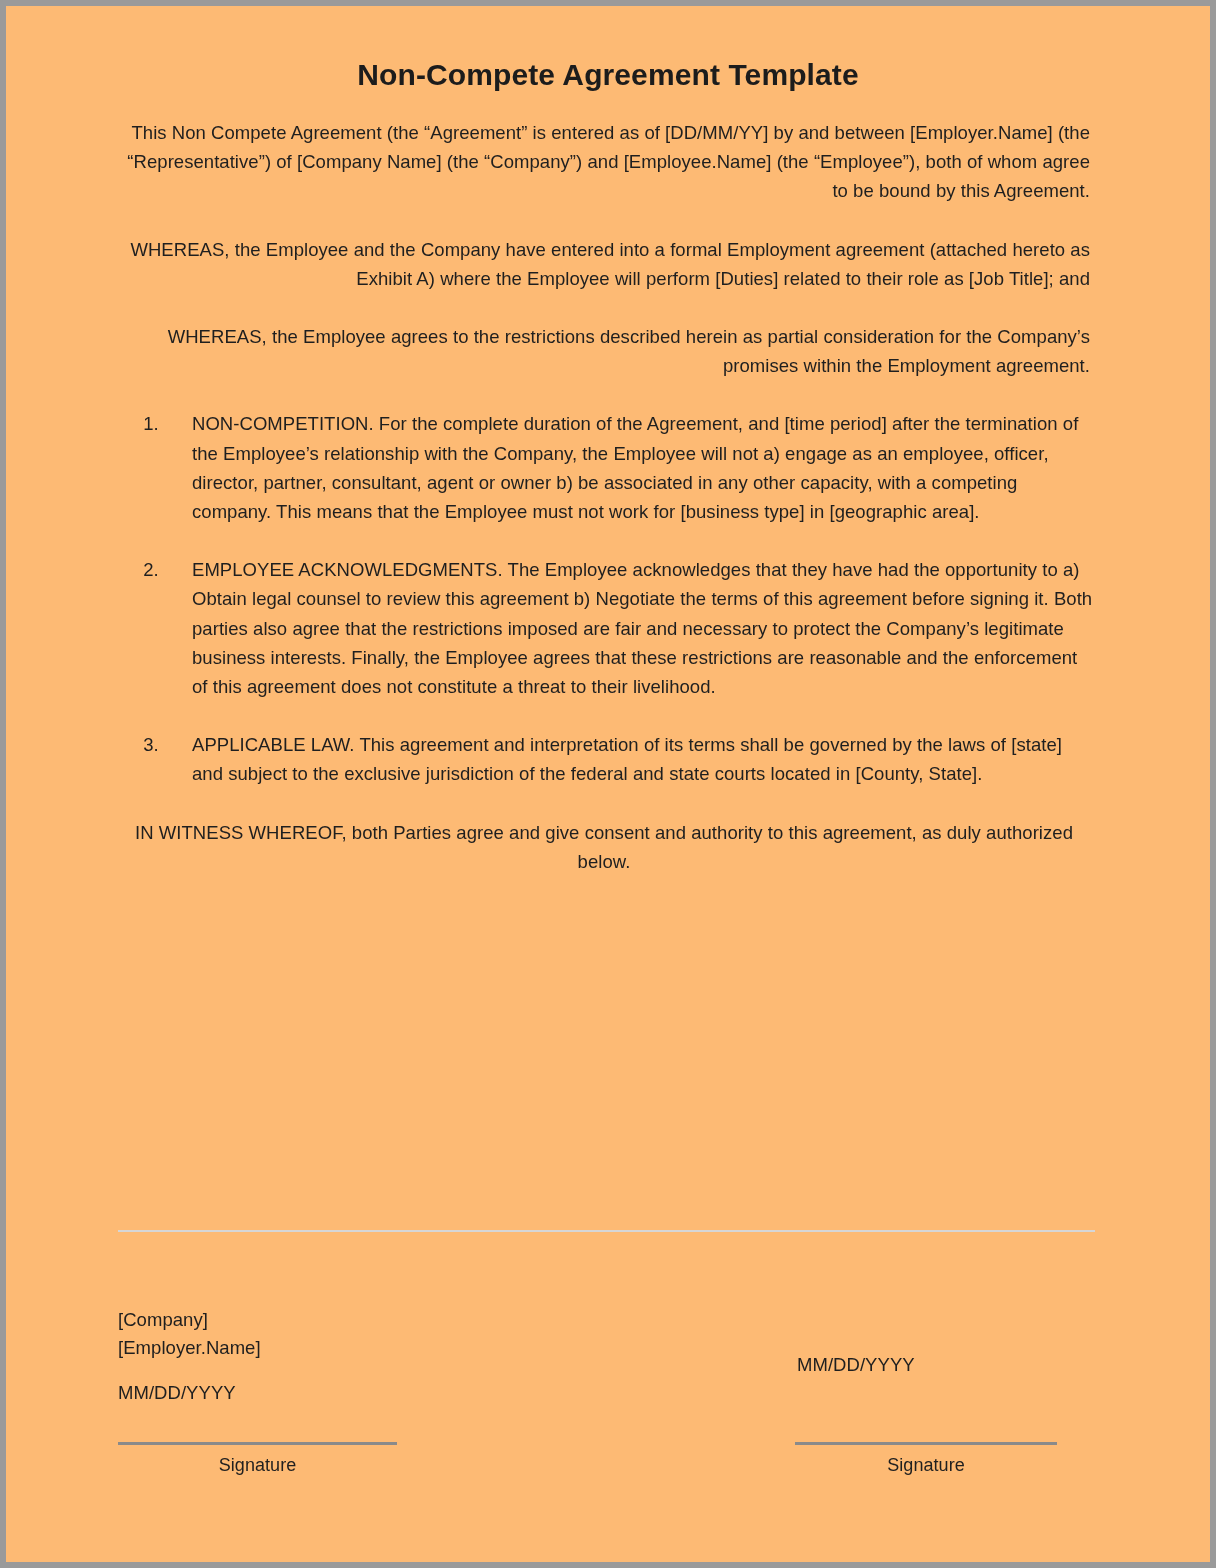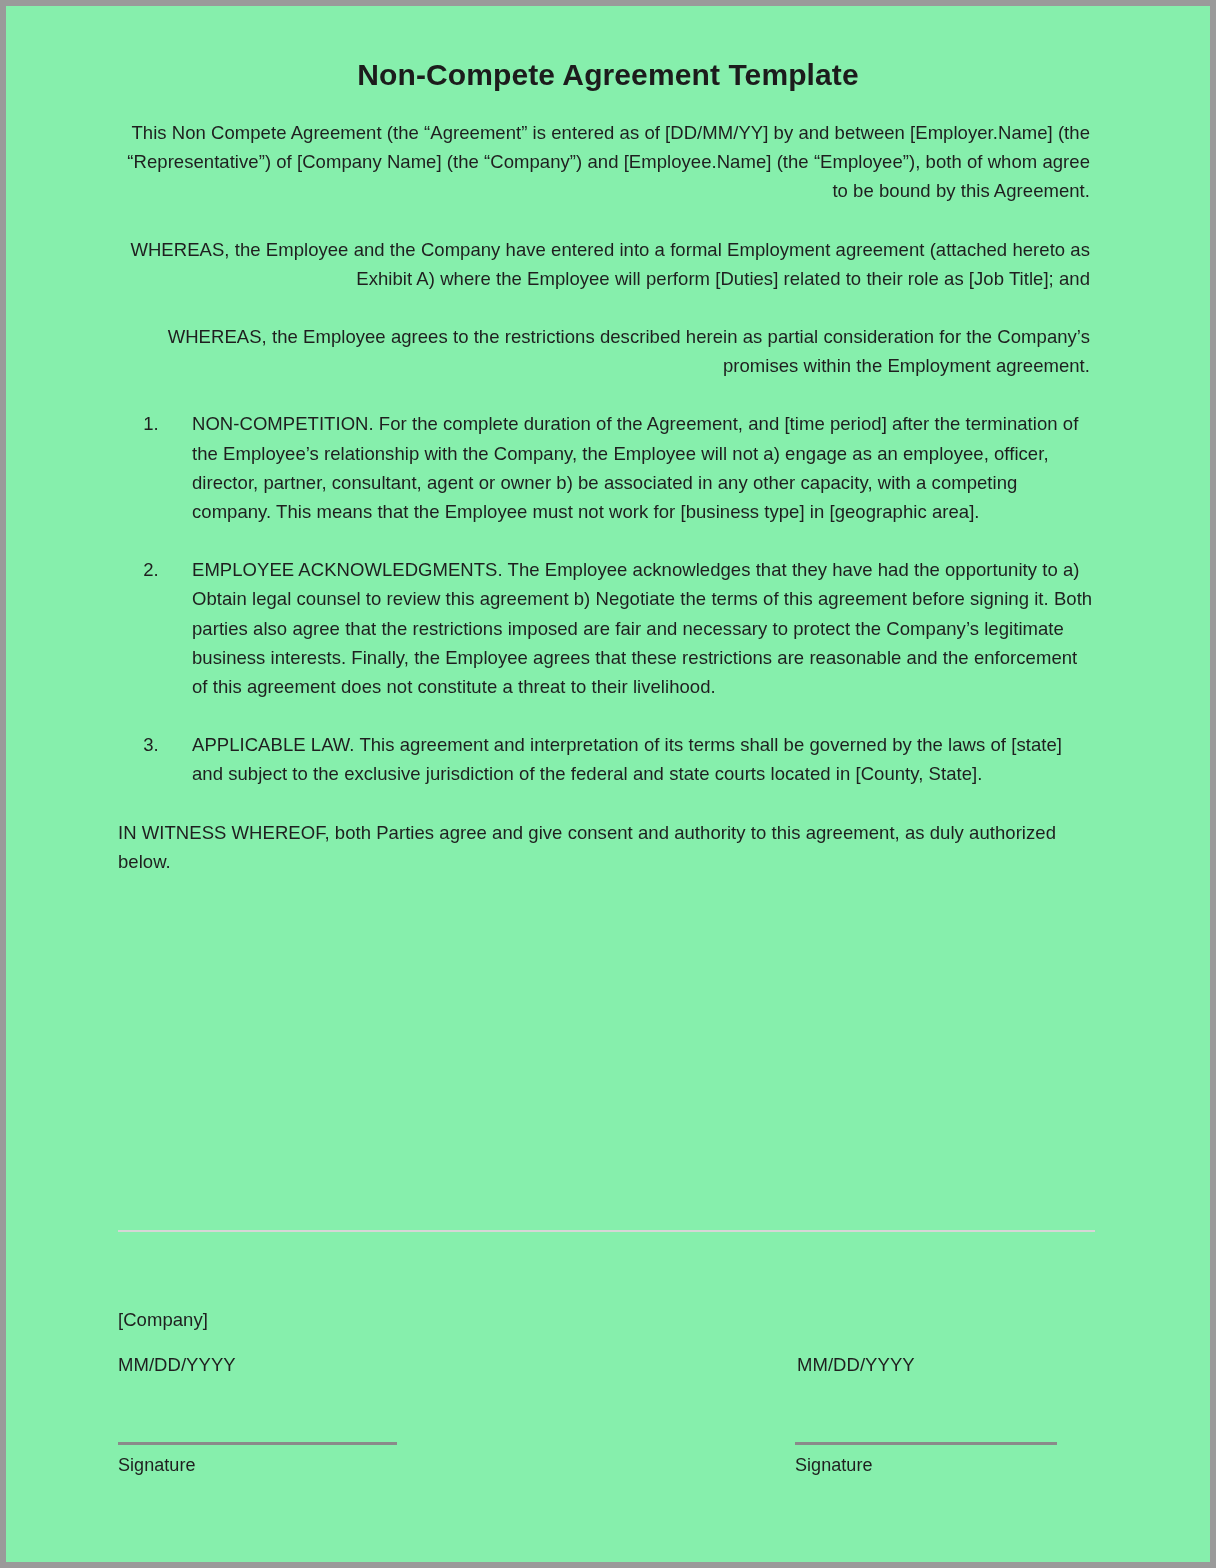--- a/index.html
+++ b/index.html
@@ -13,21 +13,21 @@
     font-family: "Liberation Sans", sans-serif;
     overflow: hidden;
   }
 
   .page {
     position: absolute;
     left: 6px;
     top: 6px;
     width: 1204px;
     height: 1556px;
-    background: #86efac;
+    background: #fdba74;
     box-sizing: border-box;
     overflow: hidden;
   }
 
   .doc-title {
     margin: 0;
     padding: 0;
     position: absolute;
     left: 0;
     top: 52px;
@@ -73,20 +73,21 @@
   ol.terms > li::marker {
     font-size: 18.5px;
   }
 
   p.witness {
     margin: 6px 0 0 0;
     font-size: 18.5px;
     line-height: 29.2px;
     color: #1f1f1f;
     letter-spacing: 0.05px;
+    text-align: center;
   }
 
   .divider {
     position: absolute;
     left: 112px;
     top: 1224px;
     width: 977px;
     height: 2px;
     background: #d6d6d6;
   }
@@ -131,20 +132,21 @@
   .sign-date-right {
     margin-top: 45px;
   }
 
   .siglines {
     position: absolute;
     left: 112px;
     top: 1436px;
     width: 977px;
     height: 80px;
+    text-align: center;
   }
   .sig-left {
     position: absolute;
     left: 0;
     top: 0;
     width: 279px;
   }
   .sig-right {
     position: absolute;
     left: 677px;
@@ -185,20 +187,21 @@
     <p class="witness">IN WITNESS WHEREOF, both Parties agree and give consent and authority to this agreement, as duly authorized below.</p>
 
   </div>
 
   <div class="divider"></div>
 
   <div class="sign-block">
     <div class="sign-cols">
       <div class="sign-col-left">
         <div class="sign-line-text">[Company]</div>
+        <div class="sign-line-text">[Employer.Name]</div>
         <div class="sign-line-text sign-date">MM/DD/YYYY</div>
       </div>
       <div class="sign-col-right">
         <div class="sign-line-text sign-date-right">MM/DD/YYYY</div>
       </div>
     </div>
   </div>
 
   <div class="siglines">
     <div class="sig-left">

